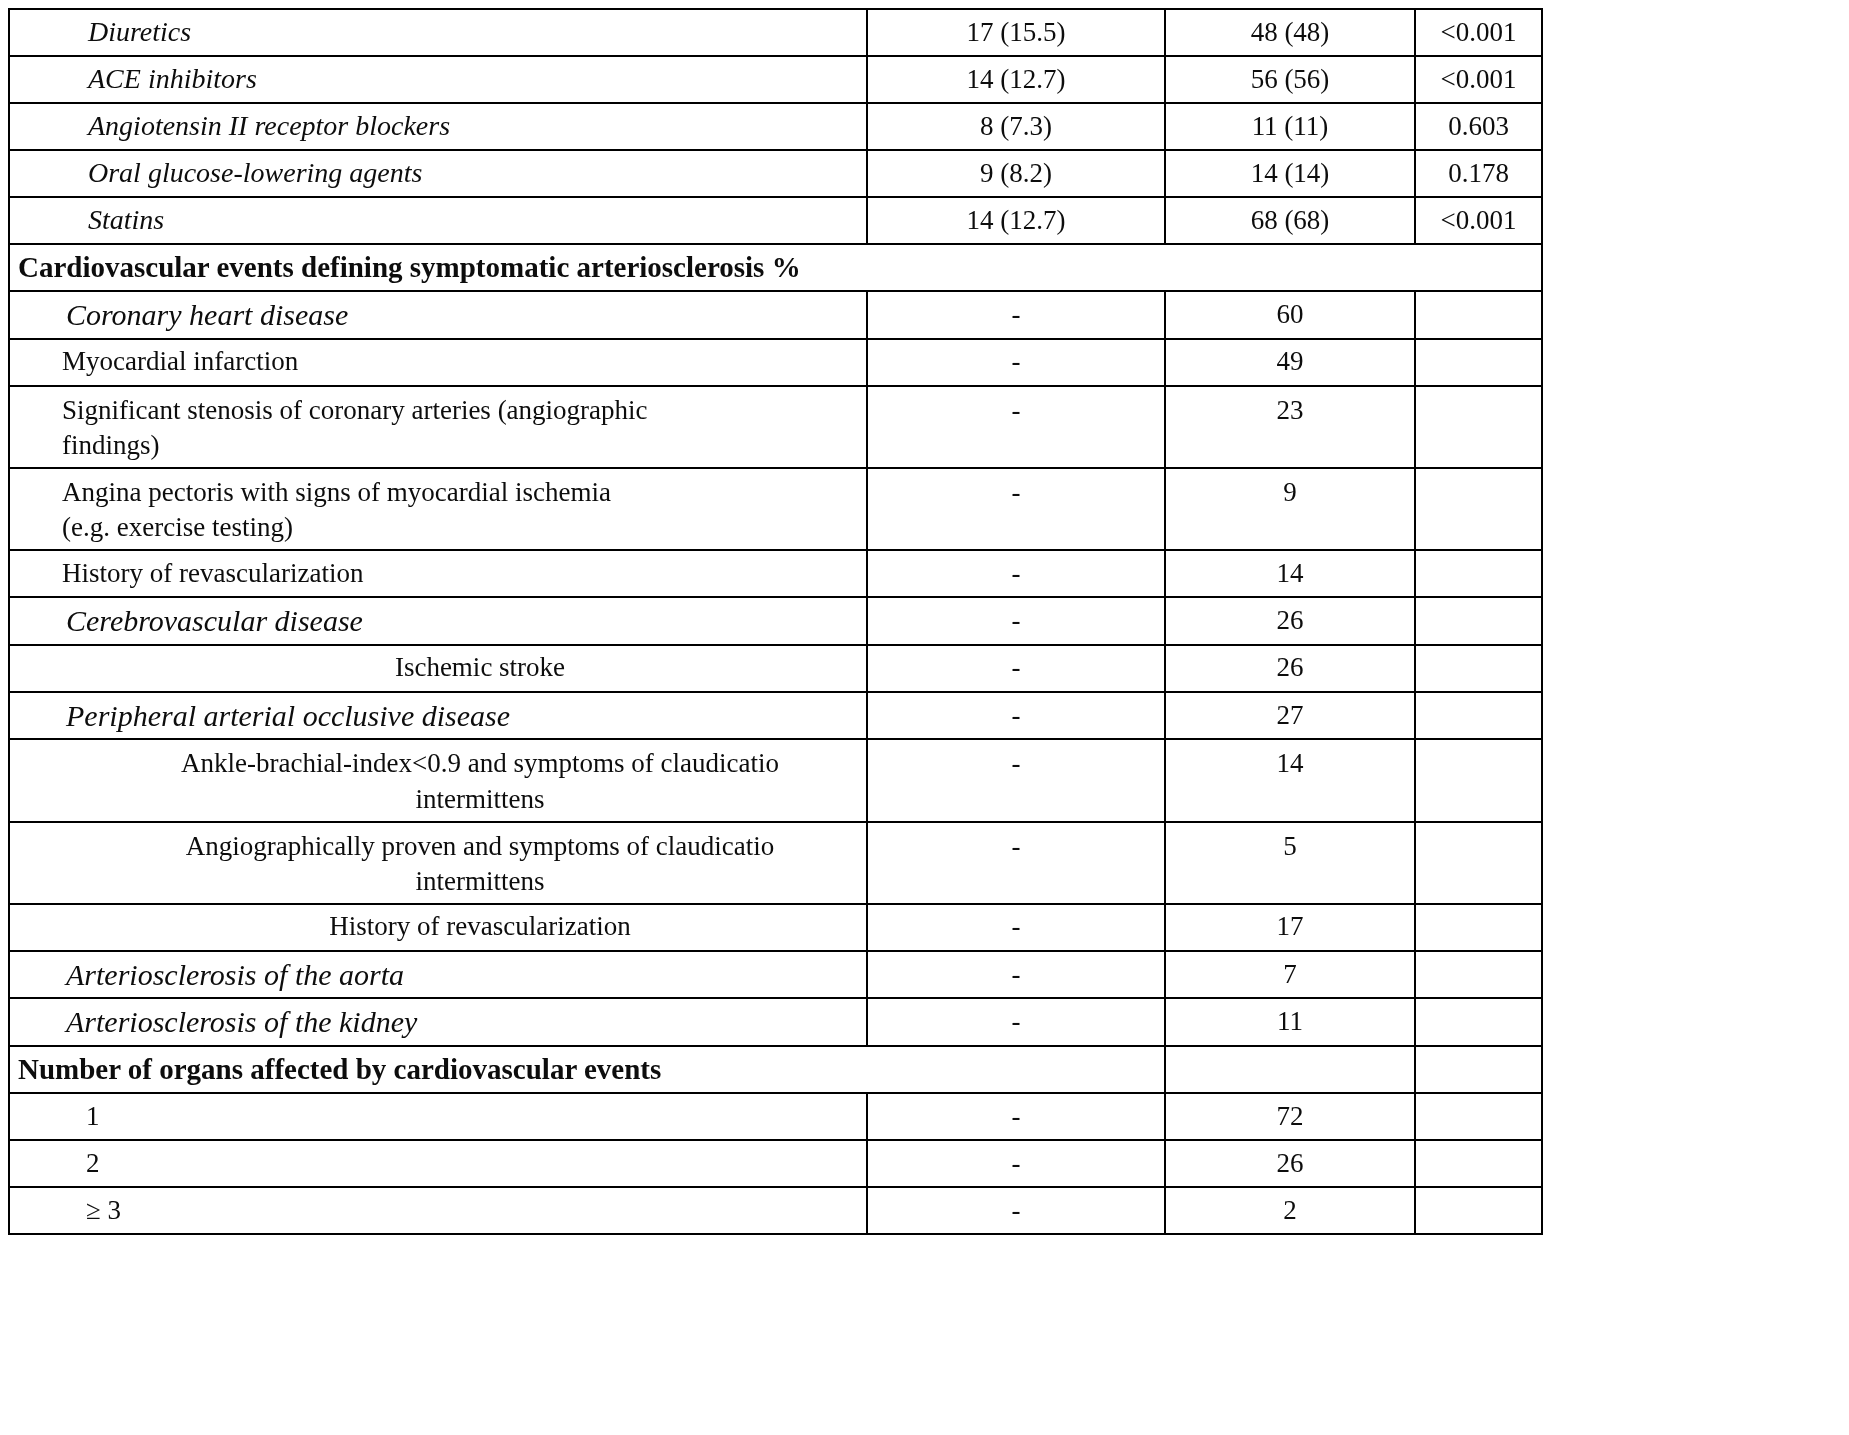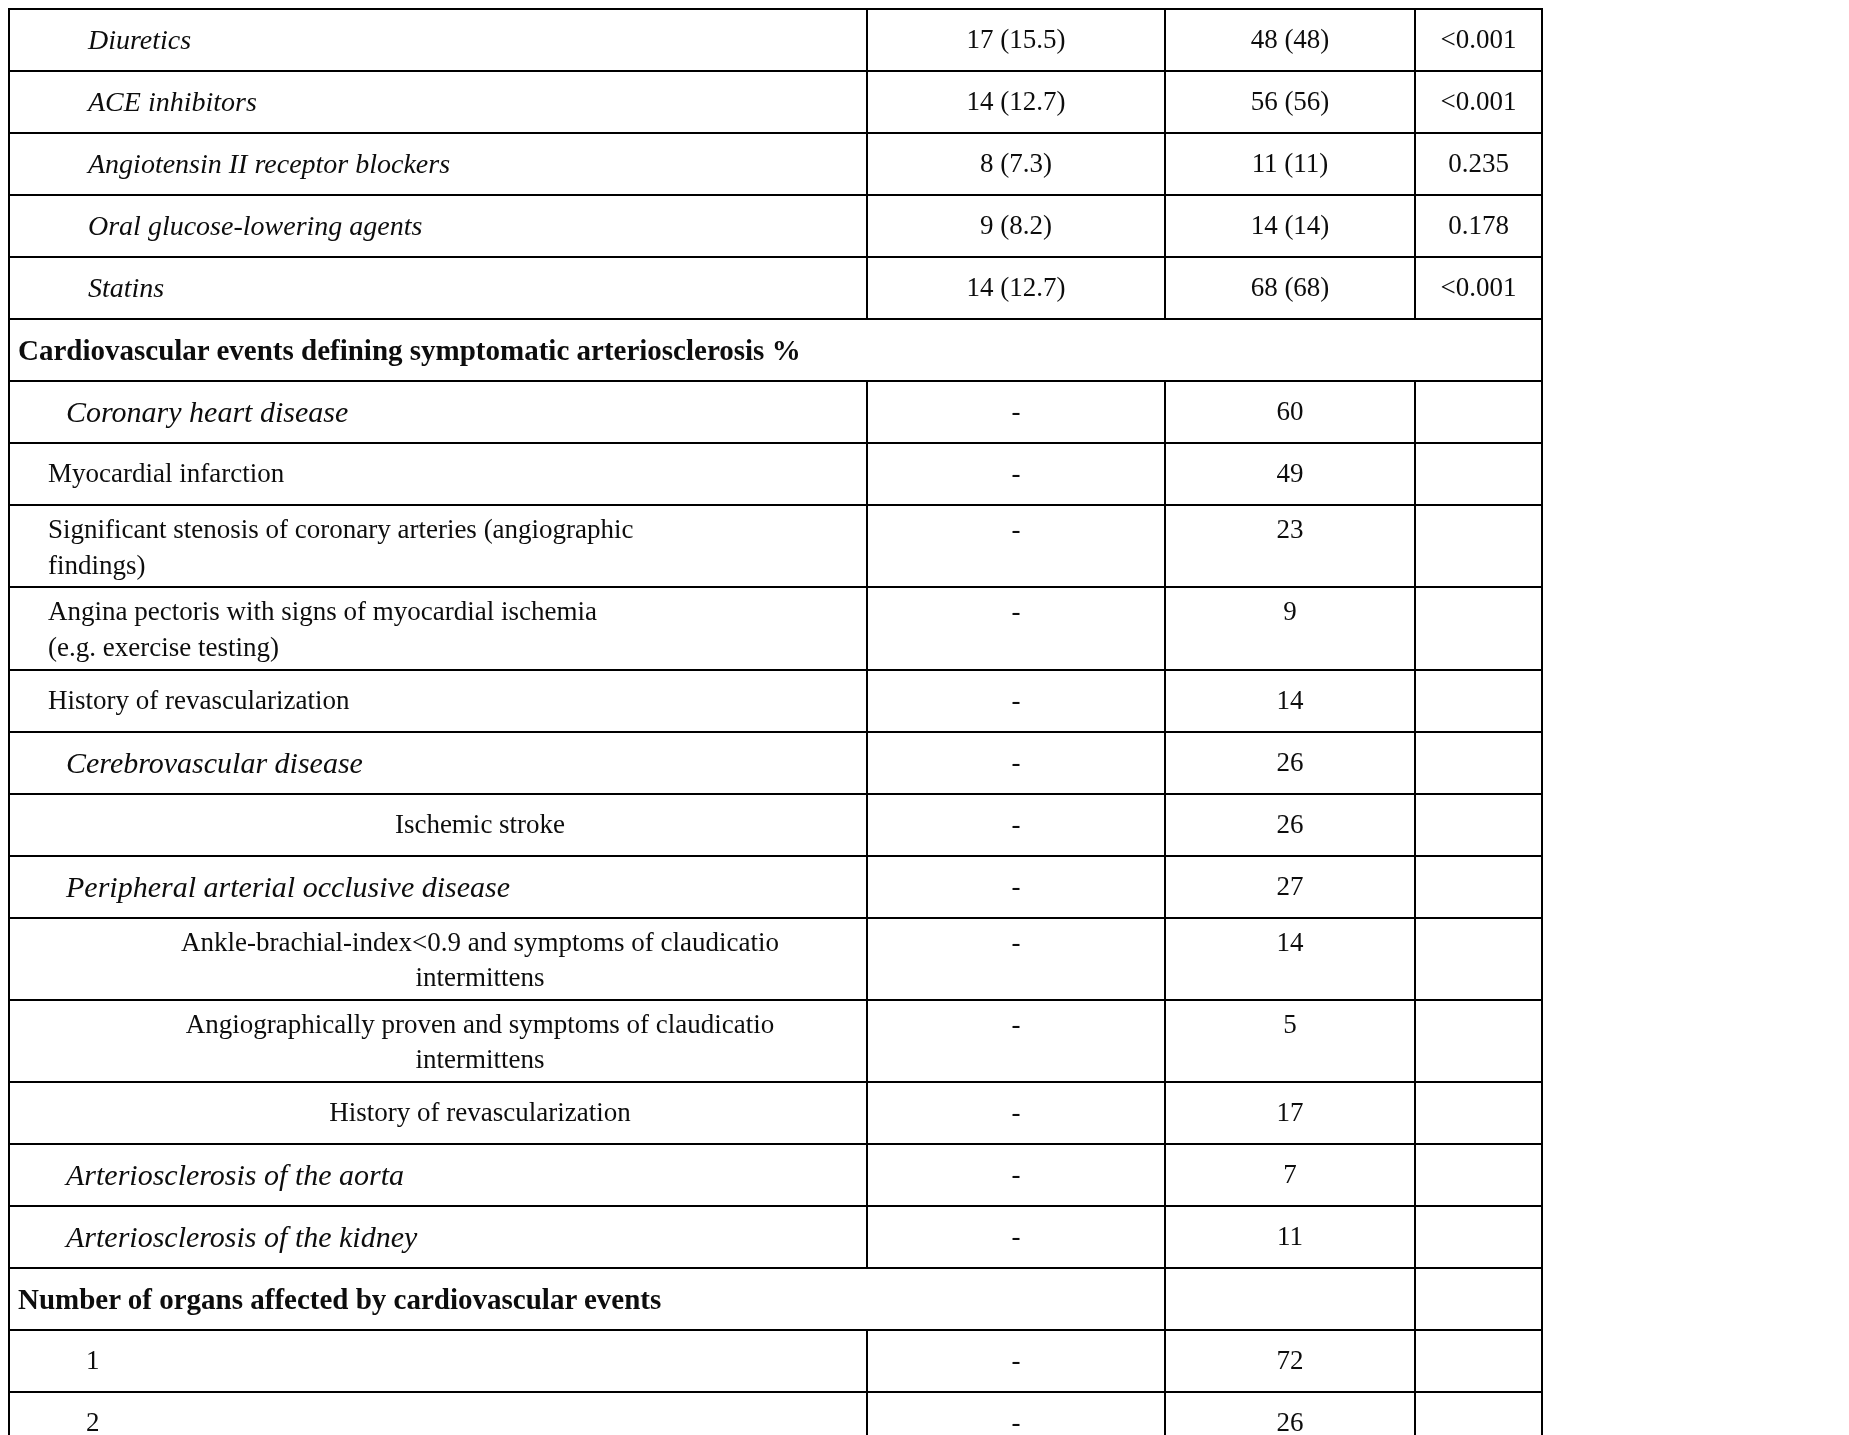--- a/index.html
+++ b/index.html
@@ -25,21 +25,21 @@
   }
   table.doc-table td {
     border: 2px solid #000000;
     padding: 3px 8px;
     font-size: 27px;
     line-height: 1.32;
     vertical-align: middle;
     overflow: hidden;
   }
   table.doc-table tr {
-    height: 62px;
+    height: 47px;
   }
   tr.multiline {
     height: 94px;
   }
   tr.multiline td {
     vertical-align: top;
     padding-top: 6px;
   }
   td.label {
     text-align: left;
@@ -53,21 +53,21 @@
     font-size: 28px;
     padding-left: 78px;
   }
   tr.category td.label {
     font-style: italic;
     font-size: 30px;
     padding-left: 56px;
     margin-left: 36px;
   }
   tr.sub td.label {
-    padding-left: 38px;
+    padding-left: 52px;
   }
   tr.sub2 td.label {
     padding-left: 92px;
     text-align: center;
   }
   tr.num td.label {
     padding-left: 76px;
   }
   tr.section td {
     font-weight: bold;
@@ -96,21 +96,21 @@
         <tr class="drug">
           <td class="label">ACE inhibitors</td>
           <td class="val">14 (12.7)</td>
           <td class="val">56 (56)</td>
           <td class="val">&lt;0.001</td>
         </tr>
         <tr class="drug">
           <td class="label">Angiotensin II receptor blockers</td>
           <td class="val">8 (7.3)</td>
           <td class="val">11 (11)</td>
-          <td class="val">0.235</td>
+          <td class="val">0.603</td>
         </tr>
         <tr class="drug">
           <td class="label">Oral glucose-lowering agents</td>
           <td class="val">9 (8.2)</td>
           <td class="val">14 (14)</td>
           <td class="val">0.178</td>
         </tr>
         <tr class="drug">
           <td class="label">Statins</td>
           <td class="val">14 (12.7)</td>

